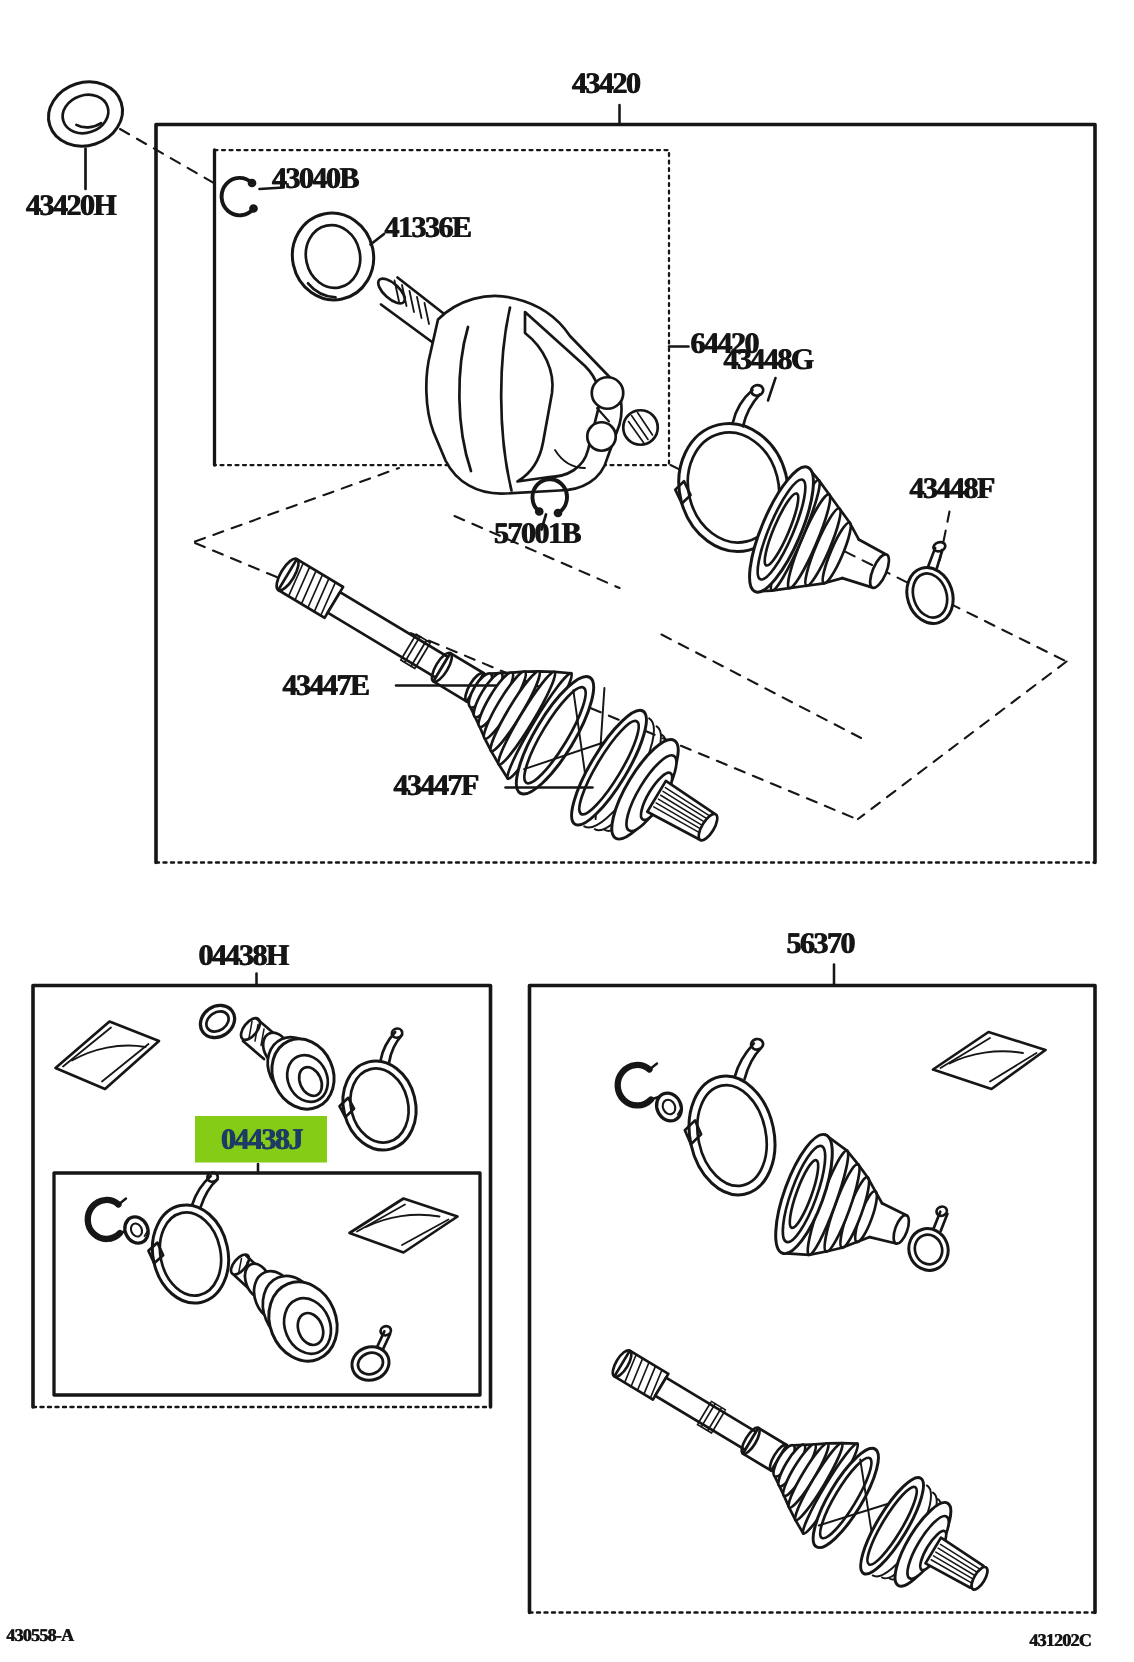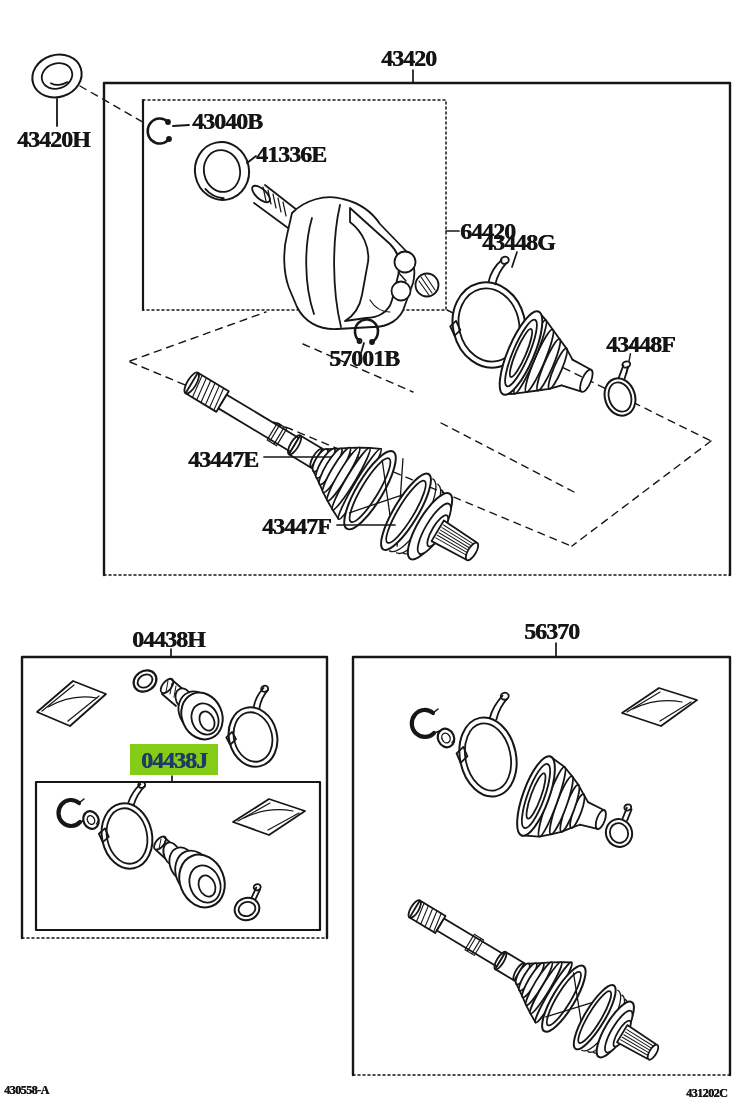--- a/index.html
+++ b/index.html
@@ -1,19 +1,19 @@
 <!DOCTYPE html>
 <html><head>
 <meta charset="utf-8">
 <style>
   html,body{margin:0;padding:0;background:#ffffff;}
   .stage{position:relative;width:756px;height:1108px;background:#ffffff;overflow:hidden;
          font-family:"Liberation Serif", serif;}
   .stage svg{position:absolute;left:0;top:0;}
-  .plabel{position:absolute;font-weight:bold;font-size:24px;line-height:1;
+  .plabel{position:absolute;font-weight:bold;font-size:20px;line-height:1;
           letter-spacing:-1px;color:#151515;white-space:nowrap;
           text-shadow:0.6px 0 currentColor;cursor:pointer;}
   .pcode{position:absolute;font-weight:bold;font-size:12px;line-height:1;
          letter-spacing:-0.5px;color:#151515;white-space:nowrap;
          text-shadow:0.5px 0 currentColor;}
   .hl{position:absolute;left:130px;top:744px;width:88px;height:31px;
       background:#84cc16;display:flex;align-items:center;justify-content:center;
       cursor:pointer;}
   .hl .plabel{position:static;color:#1E3A66;text-shadow:0.6px 0 #1E3A66;}
 </style>
@@ -302,25 +302,25 @@
       <path d="M337,525 L395,525"></path>
       <path d="M171,649 L171,657"></path>
       <path d="M172,776 L172,782"></path>
       <path d="M556,643 L556,657"></path>
     </g>
   </g>
 </svg>
 
 <div class="plabel" style="left:381px;top:46px;">43420</div>
 <div class="plabel" style="left:17px;top:127px;">43420H</div>
-<div class="plabel" style="left:192px;top:109px;">43040B</div>
+<div class="plabel" style="left:181px;top:109px;">43040B</div>
 <div class="plabel" style="left:256px;top:142px;">41336E</div>
 <div class="plabel" style="left:460px;top:219px;">64420</div>
 <div class="plabel" style="left:482px;top:230px;">43448G</div>
-<div class="plabel" style="left:606px;top:332px;">43448F</div>
+<div class="plabel" style="left:606px;top:316px;">43448F</div>
 <div class="plabel" style="left:329px;top:346px;">57001B</div>
 <div class="plabel" style="left:188px;top:447px;">43447E</div>
 <div class="plabel" style="left:262px;top:514px;">43447F</div>
 <div class="plabel" style="left:132px;top:627px;">04438H</div>
 <div class="plabel" style="left:524px;top:619px;">56370</div>
 
 <div class="hl">
   <span class="plabel">04438J</span>
 </div>
 

